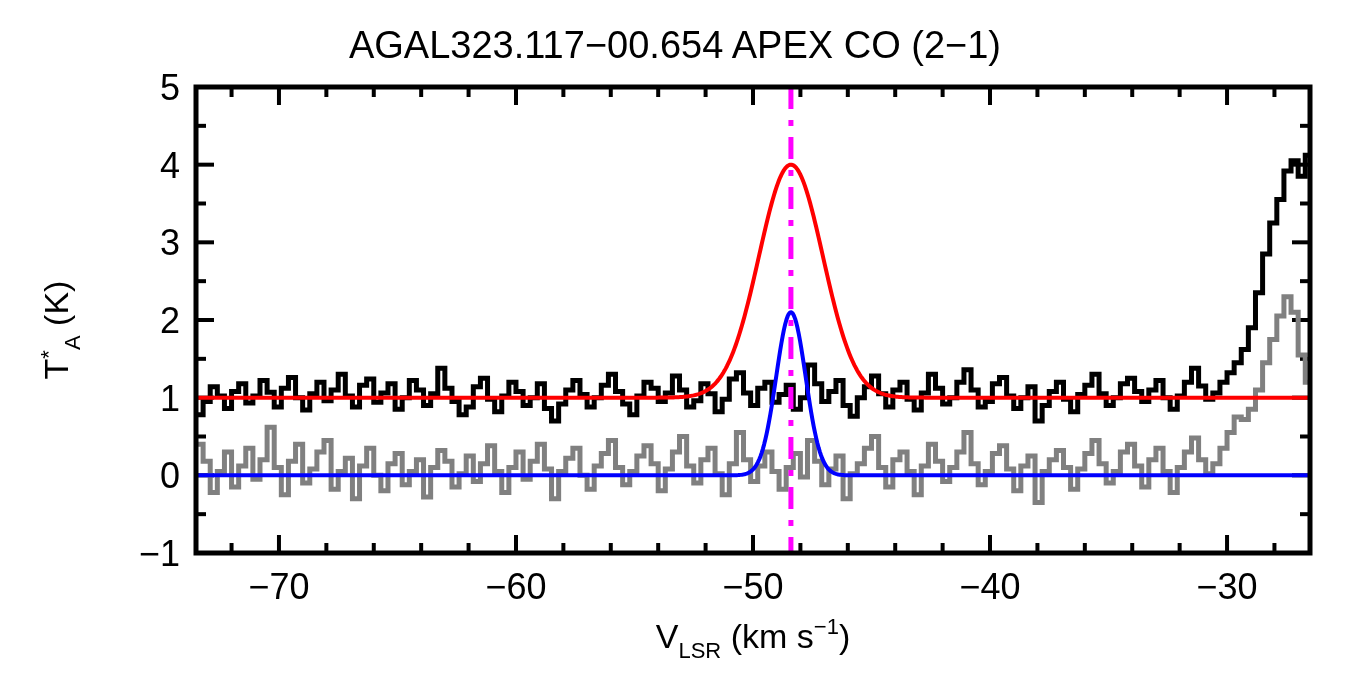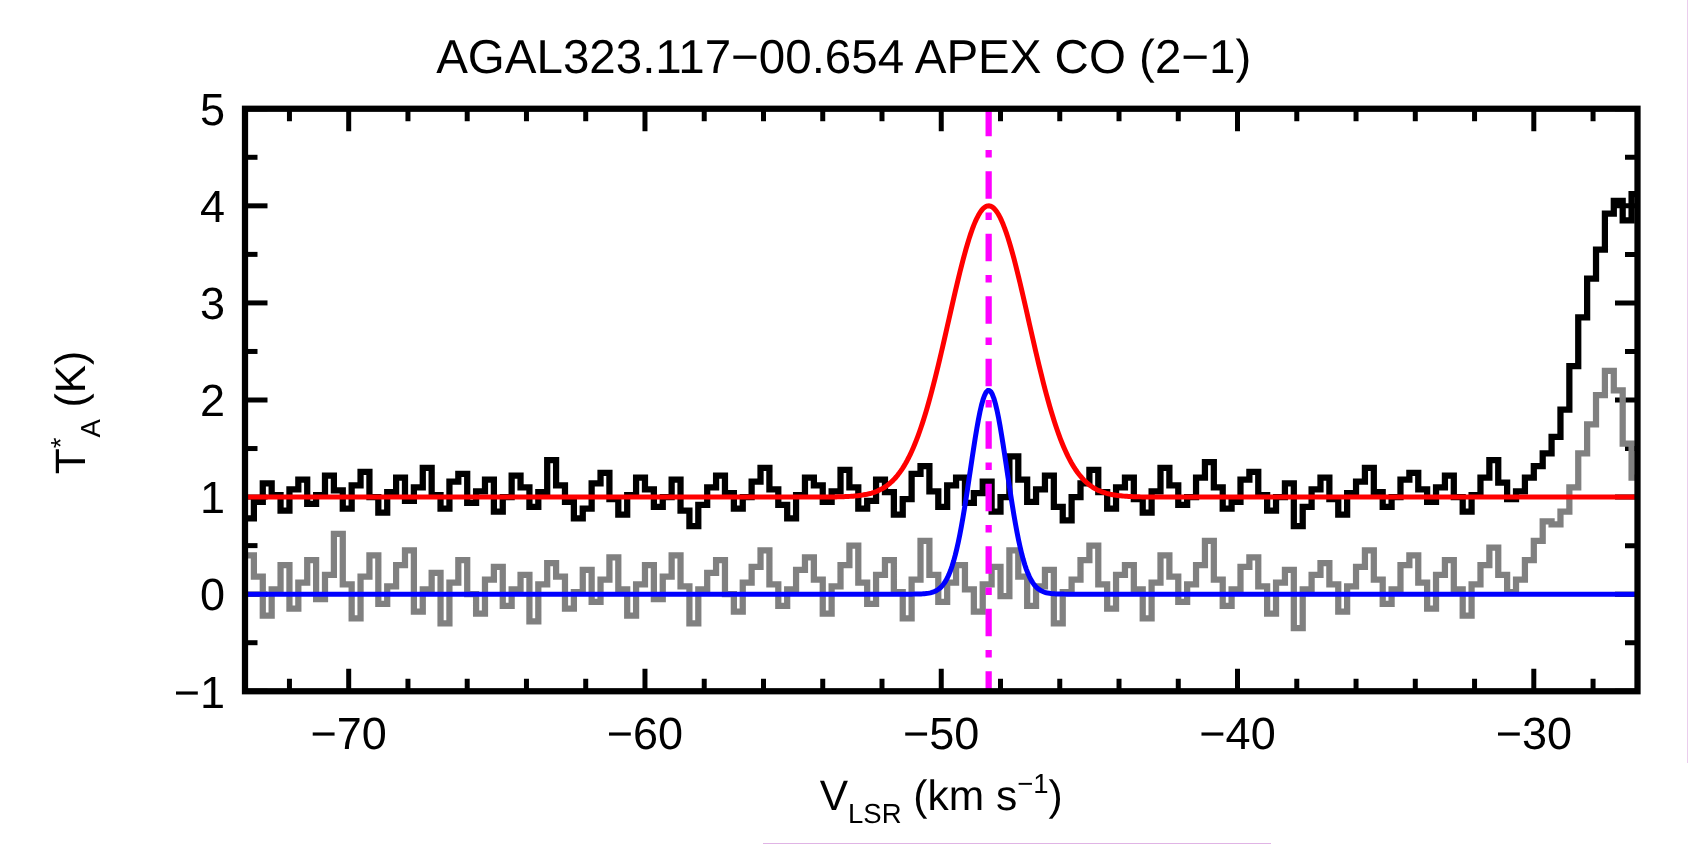--- a/index.html
+++ b/index.html
@@ -10,21 +10,21 @@
   body {
     width: 1350px;
     height: 675px;
     font-family: "Liberation Sans", sans-serif;
     overflow: hidden;
   }
   #figure {
     position: relative;
     width: 1350px;
     height: 675px;
-    background: #a21caf;
+    background: #fde047;
   }
   svg.plot {
     display: block;
     width: 1350px;
     height: 675px;
   }
   text {
     font-family: "Liberation Sans", sans-serif;
     fill: #000000;
   }

